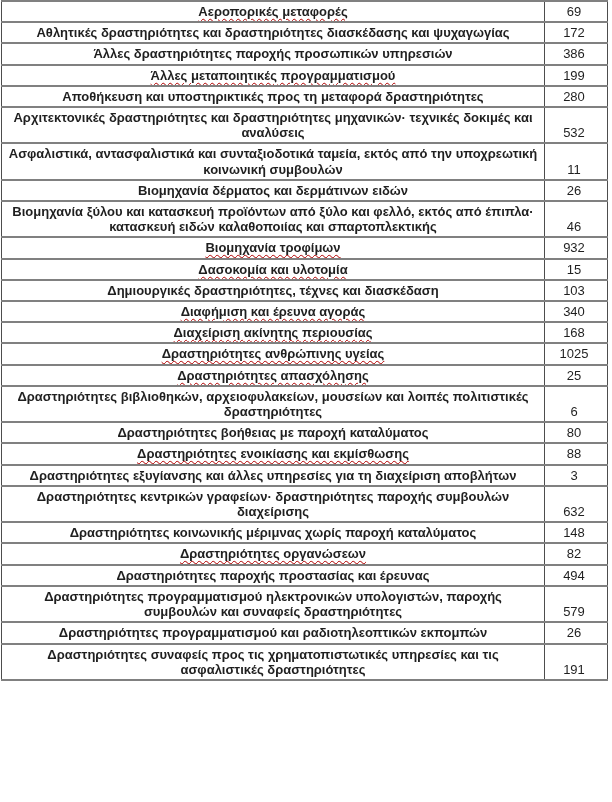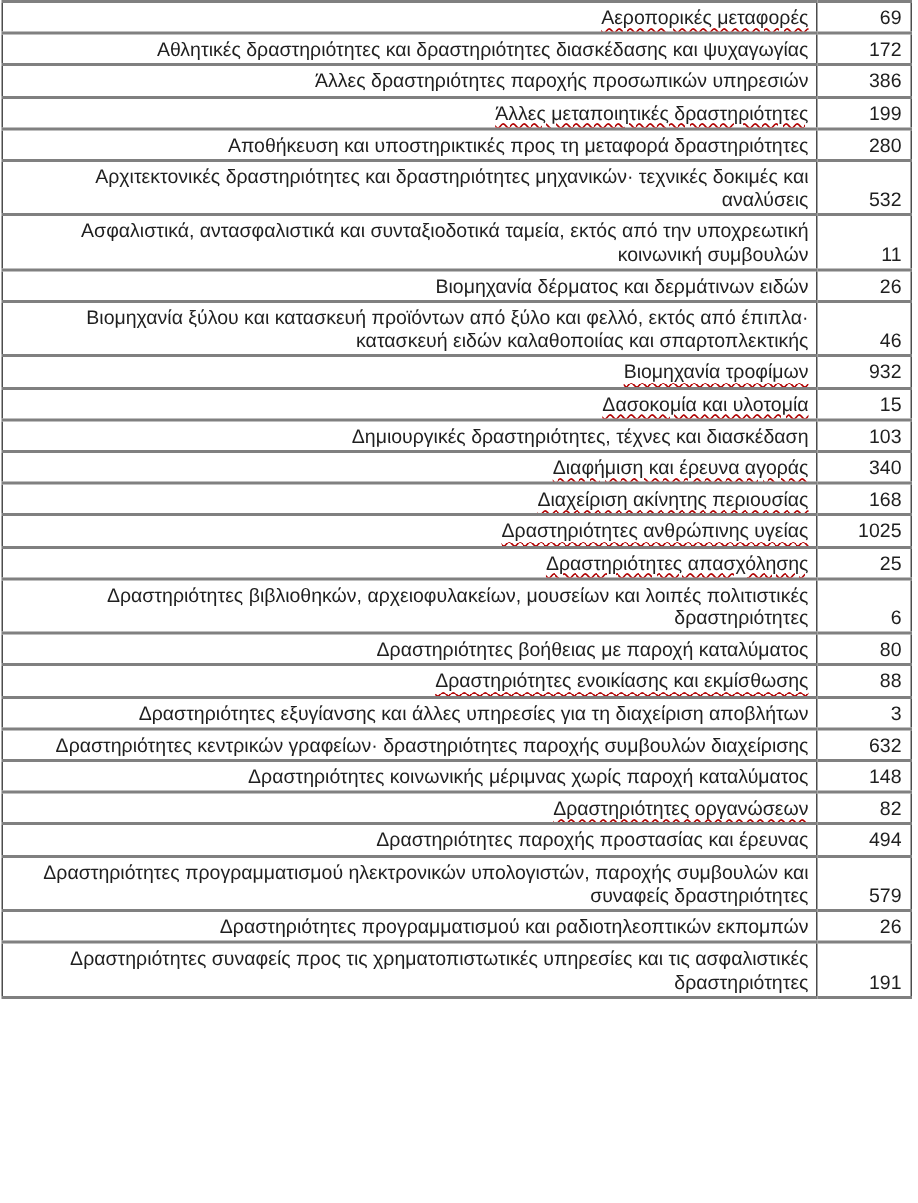--- a/index.html
+++ b/index.html
@@ -29,26 +29,27 @@
     border-top:2px solid var(--border-h);
     border-bottom:2px solid var(--border-h);
     font-size:13px;
     line-height:15.2px;
     color:var(--text);
     overflow:hidden;
   }
   td.label-cell{
     padding:2px 5px;
     vertical-align:top;
-    text-align:right;
+    text-align:center;
+    font-weight:bold;
   }
   td.value-cell{
     padding:2px 6px 2px 2px;
     vertical-align:bottom;
-    text-align:right;
+    text-align:center;
   }
   .misspelled{
     text-decoration-line:underline;
     text-decoration-style:wavy;
     text-decoration-color:var(--squiggle);
     text-decoration-thickness:1px;
     text-underline-offset:2px;
   }
 </style>
 </head>
@@ -80,21 +81,21 @@
         <tr>
     <td class="cell label-cell">
       <span class="label-text">Άλλες δραστηριότητες παροχής προσωπικών υπηρεσιών</span>
     </td>
     <td class="cell value-cell">
       <span class="value-text">386</span>
     </td>
   </tr>
         <tr>
     <td class="cell label-cell">
-      <span class="label-text misspelled">Άλλες μεταποιητικές δραστηριότητες</span>
+      <span class="label-text misspelled">Άλλες μεταποιητικές προγραμματισμού</span>
     </td>
     <td class="cell value-cell">
       <span class="value-text">199</span>
     </td>
   </tr>
         <tr>
     <td class="cell label-cell">
       <span class="label-text">Αποθήκευση και υποστηρικτικές προς τη μεταφορά δραστηριότητες</span>
     </td>
     <td class="cell value-cell">

